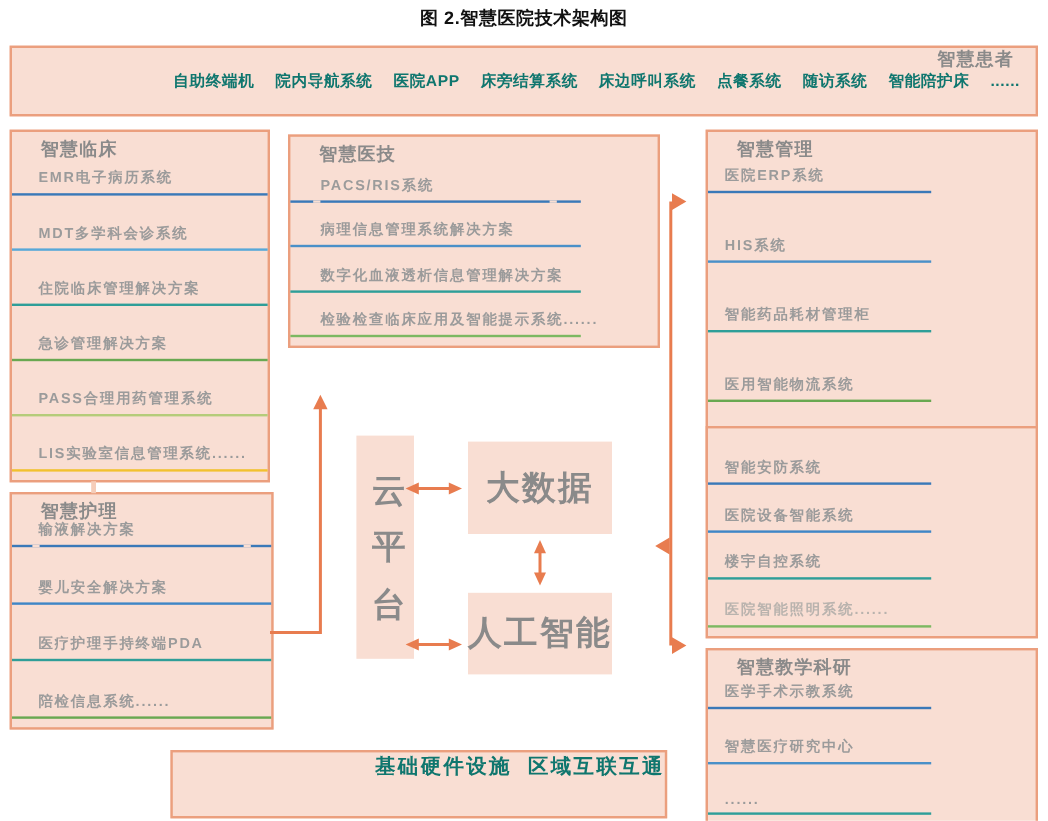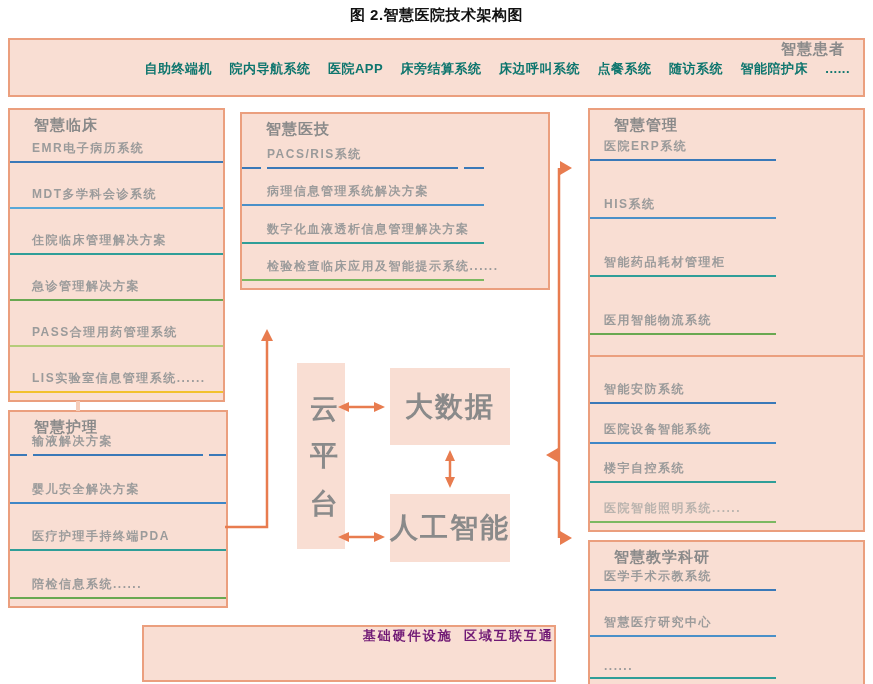--- a/index.html
+++ b/index.html
@@ -43,21 +43,21 @@
   }
   #cloud .vtext{width:22px;word-break:break-all;line-height:1.7;text-align:center;letter-spacing:0;}
   .bar{
     position:absolute;box-sizing:border-box;background:var(--fill,#f9ded3);
     border:2px solid var(--border,#eb9f7e);display:flex;align-items:flex-end;flex-direction:column;
   }
   #patient-bar{left:8px;top:38px;width:857px;height:59px;padding-left:24px;}
   #patient-bar .bar-heading{font-size:15px;font-weight:bold;color:#8a8a8a;letter-spacing:1px;margin-right:18px;}
   #patient-bar .bar-item{font-size:13px;font-weight:bold;color:#0f766e;letter-spacing:.5px;margin-right:13px;white-space:nowrap;}
   #foundation{left:142px;top:625px;width:414px;height:57px;padding-left:20px;}
-  #foundation .bar-heading{font-size:13px;font-weight:bold;color:#701a75;letter-spacing:2px;white-space:pre;margin-left:32px;}
+  #foundation .bar-heading{font-size:17px;font-weight:bold;color:#0f766e;letter-spacing:2px;white-space:pre;margin-left:32px;}
   #clinical{left:8px;top:108px;width:217px;height:294px;--rows-top:30px;--lw:100%;--pl:22px;}
   #nursing{left:8px;top:410px;width:220px;height:198px;--rows-top:21px;--lw:100%;--pl:22px;}
   #medtech{left:240px;top:112px;width:310px;height:178px;--rows-top:32px;--lw:79%;--pl:25px;}
   #management{left:588px;top:108px;width:277px;height:294px;--rows-top:28px;--lw:68%;--pl:14px;}
   #logistics{left:588px;top:355px;width:277px;height:177px;--rows-top:24px;--lw:68%;--pl:14px;}
   #research{left:588px;top:540px;width:277px;height:148px;--rows-top:26px;--lw:68%;--pl:14px;}
   #cloud{left:297px;top:363px;width:48px;height:186px;align-items:center;}
   #bigdata{left:390px;top:368px;width:120px;height:77px;}
   #ai{left:390px;top:494px;width:120px;height:68px;}
   #connectors{position:absolute;left:0;top:0;width:873px;height:684px;pointer-events:none;}

